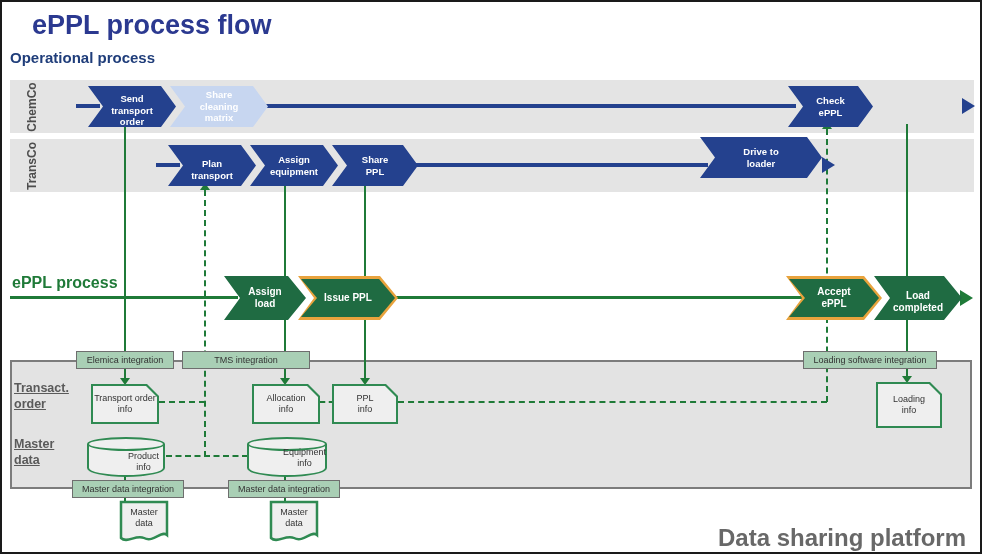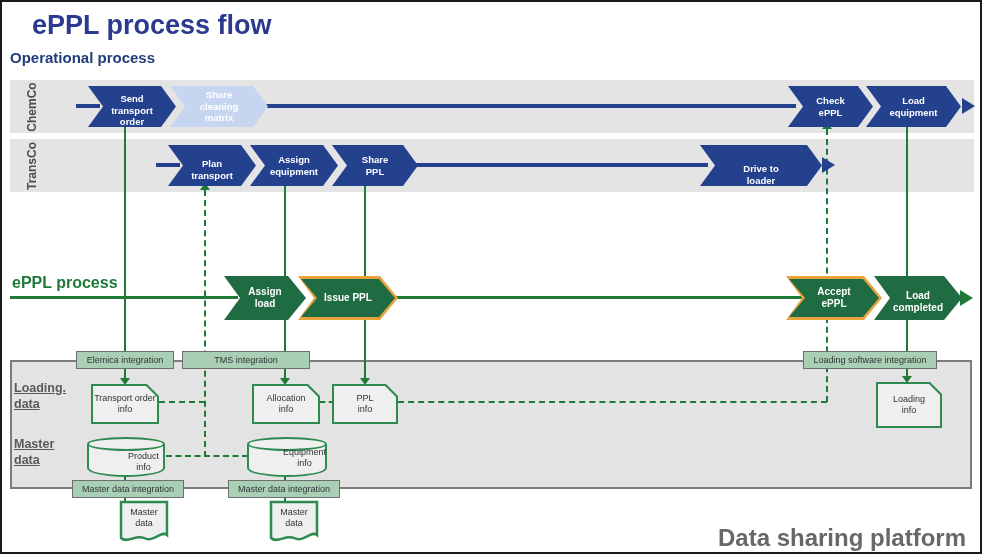--- a/index.html
+++ b/index.html
@@ -87,21 +87,21 @@
       </div>
   </div>
   <div class="lane" style="top:137px;">
     <div class="lane-label">
         <span>TransCo</span>
       </div>
   </div>
 
   <div class="platform"></div>
   <div class="plat-label">Data sharing platform</div>
-  <div class="row-label" style="left:12px;top:378px;width:62px;">Loading. data</div>
+  <div class="row-label" style="left:12px;top:378px;width:62px;">Transact. order</div>
   <div class="row-label" style="left:12px;top:434px;width:48px;">Master data</div>
 
   <div class="hline hb" style="left:74px;top:102px;width:24px;height:4px;"></div>
   <div class="hline hb" style="left:262px;top:102px;width:532px;height:4px;"></div>
   <div class="arr rightb" style="left:960px;top:96px;"></div>
   <div class="hline hb" style="left:154px;top:161px;width:24px;height:4px;"></div>
   <div class="hline hb" style="left:412px;top:161px;width:294px;height:4px;"></div>
   <div class="arr rightb" style="left:820px;top:155px;"></div>
 
   <div class="eppl-label" style="position:absolute;left:10px;top:272px;font-size:16px;font-weight:bold;color:var(--green);z-index:2;">ePPL process</div>
@@ -134,34 +134,31 @@
 
   <div class="chev blue" style="left:86px;top:84px;width:88px;">
       <span class="w52">Send transport order</span>
     </div>
   <div class="chev lightblue" style="left:168px;top:84px;width:98px;">
       <span class="w44">Share cleaning matrix</span>
     </div>
   <div class="chev blue" style="left:786px;top:84px;width:85px;">
       <span class="w36">Check ePPL</span>
     </div>
-  <div class="chev blue" style="left:864px;top:84px;width:95px;">
-      <span class="w56">Load equipment</span>
-    </div>
 
   <div class="chev blue" style="left:166px;top:143px;width:88px;">
       <span class="w52">Plan transport</span>
     </div>
   <div class="chev blue" style="left:248px;top:143px;width:88px;">
       <span class="w56">Assign equipment</span>
     </div>
   <div class="chev blue" style="left:330px;top:143px;width:86px;">
       <span class="w40">Share PPL</span>
     </div>
-  <div class="chev blue" style="left:698px;top:143px;width:122px;align-items:flex-end;">
+  <div class="chev blue" style="left:698px;top:135px;width:122px;">
       <span class="w48">Drive to loader</span>
     </div>
 
   <div class="chev green" style="left:222px;top:274px;width:82px;">
       <span class="w40">Assign load</span>
     </div>
   <div class="chev-wrap" style="left:296px;top:274px;width:100px;">
     <div class="chev-in">
         <span>Issue PPL</span>
       </div>

